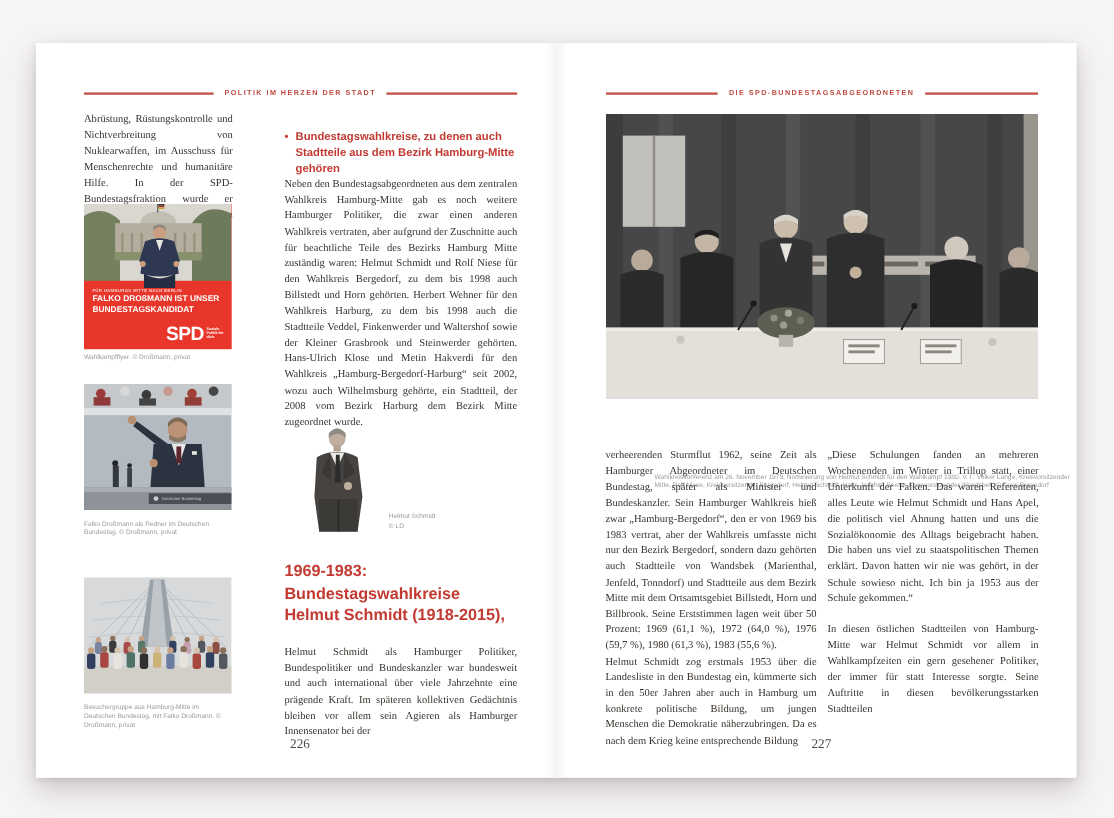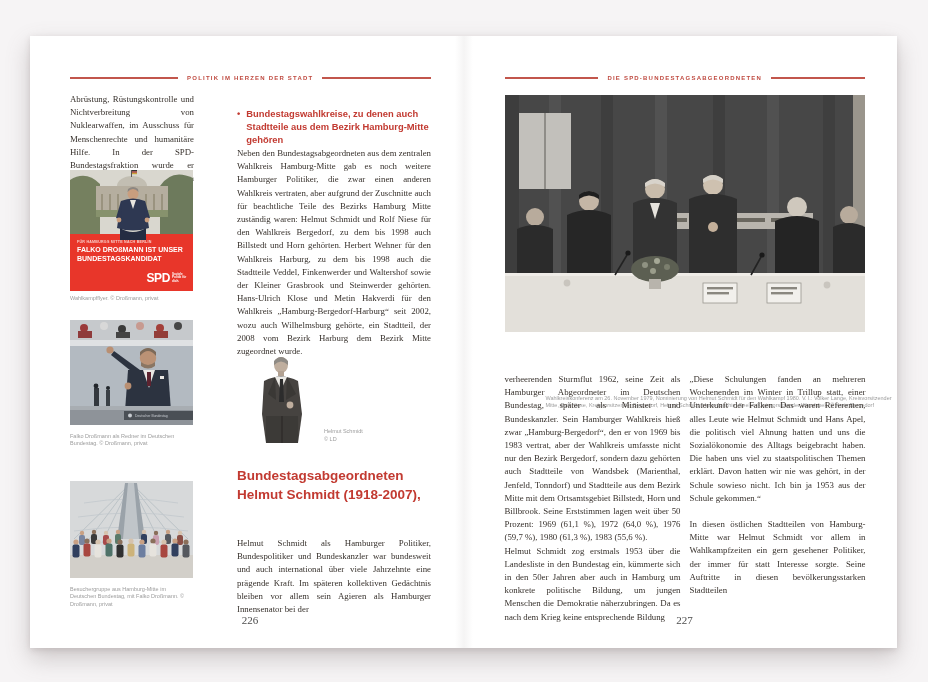--- a/index.html
+++ b/index.html
@@ -49,21 +49,21 @@
   .body2-pos{ position:absolute; left:207px; top:501px; width:194px; }
 
   
   .flyer-art { position:relative; width:123px; height:121px; background:#e8362a; overflow:hidden; }
   .flyer-art svg { position:absolute; left:0; top:0; }
   .flyer-kicker   { position:absolute; left:7px; top:70px; font-size:3.6px; letter-spacing:.25px;
                     font-weight:bold; color:#f8cdc7; }
   .flyer-headline { position:absolute; left:7px; top:76px; width:108px; font-size:7px; line-height:8.6px;
                     font-weight:bold; color:#fff; }
   .flyer-logo { position:absolute; right:6px; bottom:7px; display:flex; gap:2px; align-items:flex-start; }
-  .flyer-logo .spd { font-size:12px; font-weight:bold; color:#fff; letter-spacing:-.4px; line-height:11px; }
+  .flyer-logo .spd { font-size:16px; font-weight:bold; color:#fff; letter-spacing:-.4px; line-height:11px; }
   .flyer-logo .tag { width:15px; font-size:3.1px; line-height:3.8px; font-weight:bold; color:#fff; }
 
   
   .photo-main { position:absolute; left:41px; top:59px; width:360px; height:237px; }
   .photo-cap  { position:absolute; left:41px; top:300px; width:360px; margin:0; }
   .colA { position:absolute; left:41px;  top:337px; width:176px; }
   .colB { position:absolute; left:226px; top:337px; width:176px; }
   .colB .pspace { margin-top:13px; }
   svg text { font-family:"Liberation Sans", sans-serif; }
 </style>
@@ -297,22 +297,23 @@
           <rect x="12" y="62" width="32" height="27" fill="#3c3a37"></rect>
           <line x1="28" y1="62" x2="28" y2="89" stroke="#2e2c2a" stroke-width="1.4"></line>
         </svg>
         <figcaption class="cap portrait-cap">
           <span>Helmut Schmidt</span><br>
           <span>© LD</span>
         </figcaption>
       </figure>
 
       <h2 class="red-h2 h2-pos">
-        <div>Bundestagsabgeordneten</div>
-        <div>Helmut Schmidt (1918-2007),</div>
+        <div>1969-1983:</div>
+        <div>Bundestagswahlkreise</div>
+        <div>Helmut Schmidt (1918-2015),</div>
       </h2>
       <p class="body-text body2-pos">Helmut Schmidt als Hamburger Politiker, Bundespolitiker und Bundeskanzler war bundesweit und auch international über viele Jahrzehnte eine prägende Kraft. Im späteren kollektiven Gedächtnis bleiben vor allem sein Agieren als Hamburger Innensenator bei der</p>
 
       <div class="folio">226</div>
     </section>
 
     <section class="page right">
 
       <header class="running-head">
         <span class="run-rule"></span>

